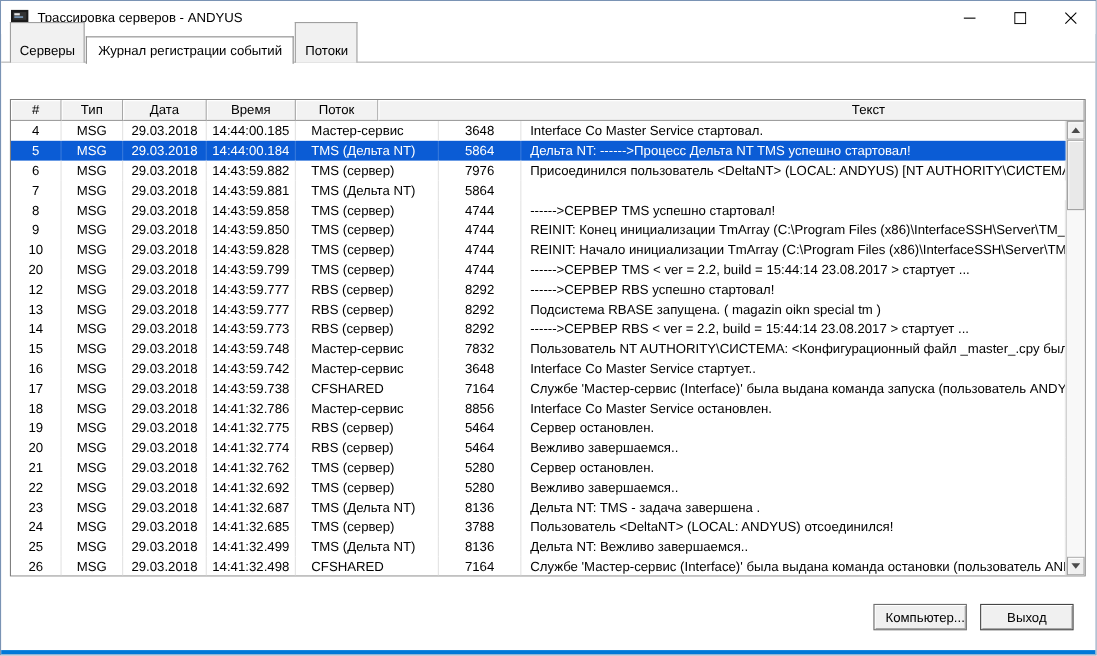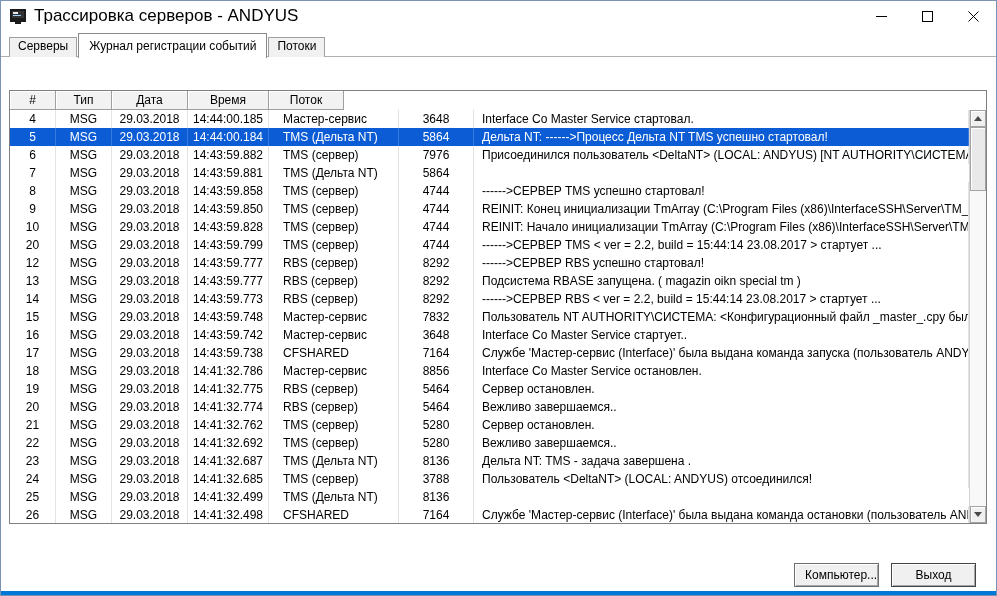--- a/index.html
+++ b/index.html
@@ -7,30 +7,30 @@
   * { box-sizing:border-box; }
 
   .window {
     position:relative; width:997px; height:596px; background:#ffffff;
     border:1px solid #7a93b4; overflow:hidden;
   }
 
   
   .titlebar { height:30px; display:flex; align-items:center; padding-left:9px; background:#ffffff; }
   .appicon { width:16px; height:16px; margin-right:8px; flex:0 0 auto; }
-  .title { font-size:17px; color:#000; white-space:nowrap; }
+  .title { font-size:12px; color:#000; white-space:nowrap; }
   .wincontrols { margin-left:auto; display:flex; height:30px; }
   .wbtn { width:46px; height:30px; display:flex; align-items:center; justify-content:center; cursor:default; }
 
   
   .tabbar { display:flex; align-items:flex-end; padding-left:8px; height:26px; position:relative; }
   .tabbar::after { content:""; position:absolute; left:0; right:0; bottom:0; height:1px; background:#b0b0b0; z-index:0; }
   .tab {
     position:relative; z-index:1; font-size:12px; color:#000;
-    padding:1px 8px 4px; background:#f1f1f1;
+    padding:18px 8px 4px; background:#f1f1f1;
     border:1px solid #9f9f9f; border-bottom:none; margin-right:1px; white-space:nowrap;
   }
   .tab.active {
     z-index:2; background:#ffffff; border-color:#8a8a8a;
     padding:5px 10px 5px; margin-bottom:-1px;
   }
 
   
   .toolbar { padding:7px 0 6px 10px; display:flex; gap:2px; }
   .btn3d {
@@ -84,21 +84,21 @@
   }
   .arr-up { width:0; height:0; border-left:4px solid transparent; border-right:4px solid transparent; border-bottom:5px solid #4a4a4a; }
   .arr-down { width:0; height:0; border-left:4px solid transparent; border-right:4px solid transparent; border-top:5px solid #4a4a4a; }
   .strack { flex:1; position:relative; background:#f8f8f8; }
   .sthumb {
     position:absolute; top:0; left:0; right:0; height:64px;
     background:#e9e9e9; border:1px solid #a3a3a3; box-shadow: inset 1px 1px 0 #ffffff;
   }
 
   
-  .footer { position:absolute; right:20px; bottom:8px; display:flex; gap:12px; }
+  .footer { position:absolute; right:20px; bottom:22px; display:flex; gap:12px; }
   .footer .btn3d { width:85px; height:24px; }
   .footer .btn3d.default { border-color:#454545; }
 
   .accentbar { position:absolute; left:0; right:0; bottom:0; height:4px; background:var(--accent,#0078d7); }
 </style>
 </head>
 <body>
 
 <div class="window">
 
@@ -139,20 +139,21 @@
     </div>
 
 
   <div class="grid">
     <div class="ghead">
         <div class="hcell c0">#</div>
         <div class="hcell c1">Тип</div>
         <div class="hcell c2">Дата</div>
         <div class="hcell c3">Время</div>
         <div class="hcell c5">Поток</div>
+        <div class="hcell c6">Текст</div>
       </div>
     <div class="gbody">
         <div class="row">
           <div class="cell c0">4</div>
           <div class="cell c1">MSG</div>
           <div class="cell c2">29.03.2018</div>
           <div class="cell c3">14:44:00.185</div>
           <div class="cell c4">Мастер-сервис</div>
           <div class="cell c5">3648</div>
           <div class="cell c6">Interface Co Master Service стартовал.</div>
@@ -336,20 +337,21 @@
           <div class="cell c5">3788</div>
           <div class="cell c6">Пользователь &lt;DeltaNT&gt; (LOCAL: ANDYUS) отсоединился!</div>
         </div>
         <div class="row">
           <div class="cell c0">25</div>
           <div class="cell c1">MSG</div>
           <div class="cell c2">29.03.2018</div>
           <div class="cell c3">14:41:32.499</div>
           <div class="cell c4">TMS (Дельта NT)</div>
           <div class="cell c5">8136</div>
+          <div class="cell c6">Дельта NT: Вежливо завершаемся..</div>
         </div>
         <div class="row">
           <div class="cell c0">26</div>
           <div class="cell c1">MSG</div>
           <div class="cell c2">29.03.2018</div>
           <div class="cell c3">14:41:32.498</div>
           <div class="cell c4">CFSHARED</div>
           <div class="cell c5">7164</div>
           <div class="cell c6">Службе 'Мастер-сервис (Interface)' была выдана команда остановки (пользователь ANDYUS\AS)</div>
         </div>

